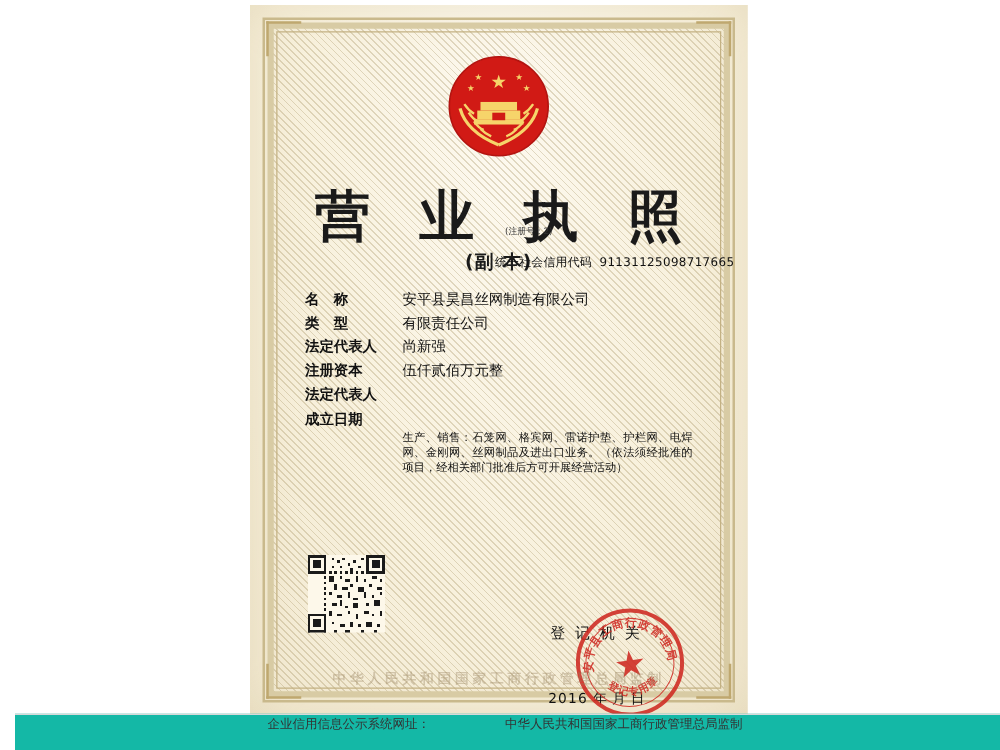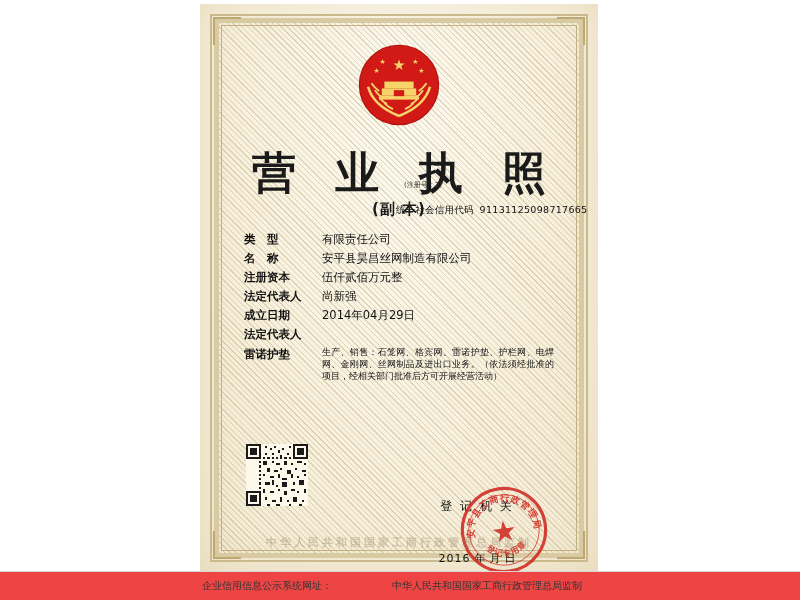--- a/index.html
+++ b/index.html
@@ -152,20 +152,21 @@
     flex: 1 1 auto;
     font-size: 11.5px;
     color: #111;
     line-height: 1.35;
   }
   .row.scope .val {
     font-size: 9px;
     line-height: 1.35;
     color: #111;
     text-align: justify;
+    margin-top: 18px;
   }
   .row.scope .lbl { padding-top: 1px; }
 
   
   #qr {
     position: absolute;
     left: 46px;
     top: 440px;
     width: 62px;
     height: 62px;
@@ -213,28 +214,27 @@
     text-align: center;
     font-size: 11px;
     letter-spacing: 3px;
     color: rgba(150,130,95,0.38);
     font-weight: bold;
   }
 
   
   #footer {
     position: absolute;
-    left: 0;
+    left: 12px;
     right: 0;
     bottom: 0;
     height: 28px;
     border-top: 1px solid #d8d8d8;
-    background: #ef4444;
+    background: #14b8a6;
     display: flex;
-    align-items: center;
     font-size: 10px;
     color: #333;
   }
   #footer .left {
     margin-left: 202px;
     white-space: nowrap;
   }
   #footer .right {
     margin-left: 60px;
     white-space: nowrap;
@@ -279,44 +279,40 @@
 
     <div id="title">营 业 执 照</div>
     <div id="subtitle">(副 本)</div>
     <div id="regno">(注册号：2)</div>
     <div id="credit-code">
       <span>统一社会信用代码</span><span class="code-val">91131125098717665</span>
     </div>
 
     <div id="fields">
       <div class="row">
+        <div class="lbl">名　称</div>
+        <div class="val">安平县昊昌丝网制造有限公司</div>
+      </div>
+      <div class="row">
         <div class="lbl">类　型</div>
         <div class="val">有限责任公司</div>
       </div>
       <div class="row">
-        <div class="lbl">名　称</div>
-        <div class="val">安平县昊昌丝网制造有限公司</div>
+        <div class="lbl">法定代表人</div>
+        <div class="val">尚新强</div>
       </div>
       <div class="row">
         <div class="lbl">注册资本</div>
         <div class="val">伍仟贰佰万元整</div>
       </div>
       <div class="row">
         <div class="lbl">法定代表人</div>
-        <div class="val">尚新强</div>
-      </div>
-      <div class="row">
+      </div>
+      <div class="row scope">
         <div class="lbl">成立日期</div>
-        <div class="val">2014年04月29日</div>
-      </div>
-      <div class="row">
-        <div class="lbl">法定代表人</div>
-      </div>
-      <div class="row scope">
-        <div class="lbl">雷诺护垫</div>
         <div class="val">生产、销售：石笼网、格宾网、雷诺护垫、护栏网、电焊网、金刚网、丝网制品及进出口业务。（依法须经批准的项目，经相关部门批准后方可开展经营活动）</div>
       </div>
     </div>
 
     <svg id="qr" viewBox="0 0 29 29" shape-rendering="crispEdges">
       <rect width="29" height="29" fill="#fdf8ea"></rect>
       <g fill="#1a1a1a">
 
         <rect x="0" y="0" width="7" height="1"></rect>
           <rect x="0" y="6" width="7" height="1"></rect>

